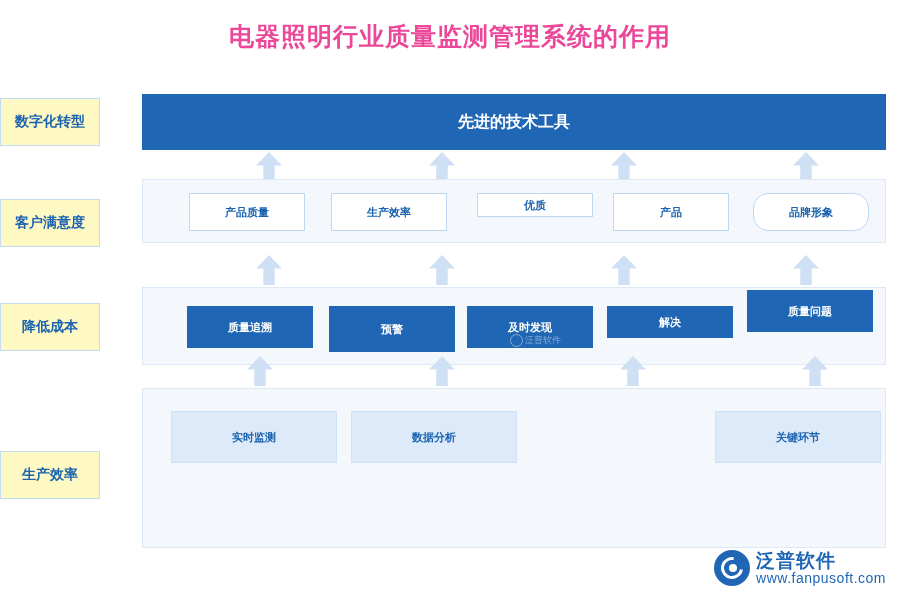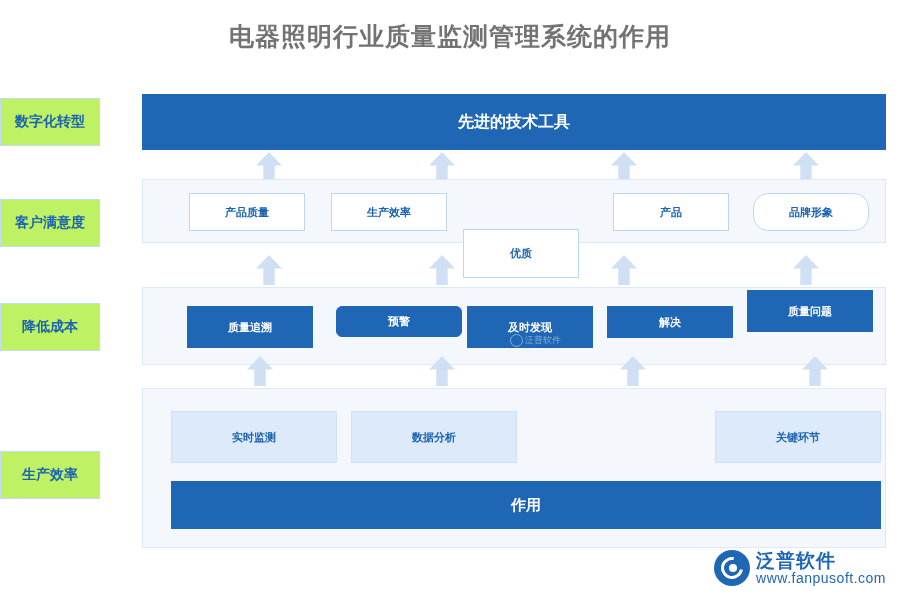--- a/index.html
+++ b/index.html
@@ -20,31 +20,31 @@
     height: 600px;
   }
   .title {
     position: absolute;
     top: 20px;
     left: 0;
     width: 900px;
     text-align: center;
     font-size: 25px;
     font-weight: bold;
-    color: #737373;
+    color: #ec4899;
     letter-spacing: 1px;
   }
 
   
   .side-label {
     position: absolute;
     left: 0px;
     width: 100px;
     height: 48px;
-    background: #bef264;
+    background: #fef9c3;
     border: 1px solid #c3dcf4;
     display: flex;
     align-items: center;
     justify-content: center;
     font-size: 14px;
     color: #1c63b0;
     font-weight: bold;
     box-sizing: border-box;
   }
 
@@ -226,54 +226,53 @@
   <div class="band-top">先进的技术工具</div>
 
   <div class="arrow" style="left:256px; top:152px;"></div>
   <div class="arrow" style="left:429px; top:152px;"></div>
   <div class="arrow" style="left:611px; top:152px;"></div>
   <div class="arrow" style="left:793px; top:152px;"></div>
 
   <div class="panel row2">
     <div class="cell cell-light" style="left:46px;  top:13px; width:116px; height:38px;">产品质量</div>
     <div class="cell cell-light" style="left:188px; top:13px; width:116px; height:38px;">生产效率</div>
-    <div class="cell cell-light" style="left:320px; top:13px; width:116px; height:49px;margin-top:36px;">优质</div>
+    <div class="cell cell-light" style="left:334px; top:13px; width:116px; height:24px;">优质</div>
     <div class="cell cell-light" style="left:470px; top:13px; width:116px; height:38px;">产品</div>
     <div class="cell cell-light" style="left:610px; top:13px; width:116px; height:38px;border-radius:15px;">品牌形象</div>
   </div>
 
   <div class="arrow" style="left:256px; top:255px;"></div>
   <div class="arrow" style="left:429px; top:255px;"></div>
   <div class="arrow" style="left:611px; top:255px;"></div>
   <div class="arrow" style="left:793px; top:255px;"></div>
 
   <div class="panel row3">
     <div class="cell cell-solid" style="left:44px;  top:18px; width:126px; height:42px;">质量追溯</div>
-    <div class="cell cell-solid" style="left:193px; top:18px; width:126px; height:31px;border-radius:6px;">预警</div>
+    <div class="cell cell-solid" style="left:186px; top:18px; width:126px; height:46px;">预警</div>
     <div class="cell cell-solid" style="left:324px; top:18px; width:126px; height:42px;">及时发现</div>
     <div class="cell cell-solid" style="left:464px; top:18px; width:126px; height:32px;">解决</div>
     <div class="cell cell-solid" style="left:604px; top:2px; width:126px; height:42px;">质量问题</div>
   </div>
 
   <div class="wm-center">
     <span class="globe"></span>
     <span>泛普软件</span>
   </div>
 
   <div class="arrow" style="left:247px; top:356px;"></div>
   <div class="arrow" style="left:429px; top:356px;"></div>
   <div class="arrow" style="left:620px; top:356px;"></div>
   <div class="arrow" style="left:802px; top:356px;"></div>
 
   <div class="panel row4">
     <div class="cell cell-pale" style="left:28px;  top:22px; width:166px; height:52px;">实时监测</div>
     <div class="cell cell-pale" style="left:208px; top:22px; width:166px; height:52px;">数据分析</div>
     <div class="cell cell-pale" style="left:572px; top:22px; width:166px; height:52px;">关键环节</div>
 
-    <div class="band-bottom" style="left:28px; top:92px; width:710px; height:48px;">作用</div>
   </div>
 
   <div class="logo">
     <div class="logo-mark"></div>
     <div class="logo-text">
       <span class="logo-cn">泛普软件</span>
       <span class="logo-en">www.fanpusoft.com</span>
     </div>
   </div>
 

